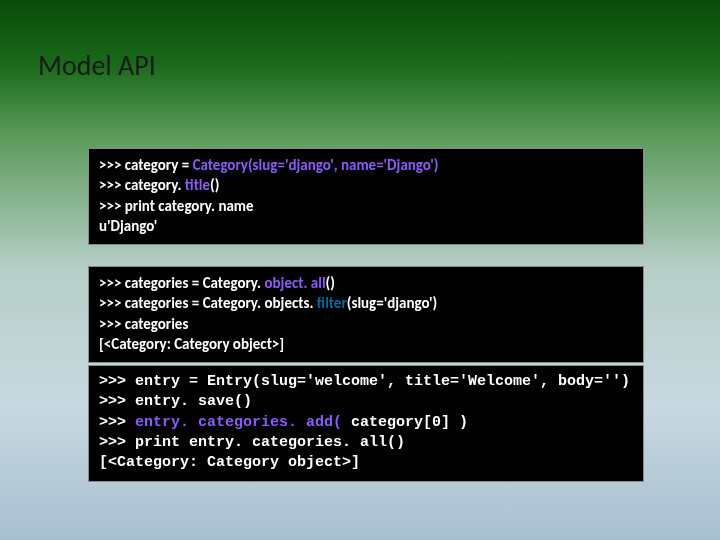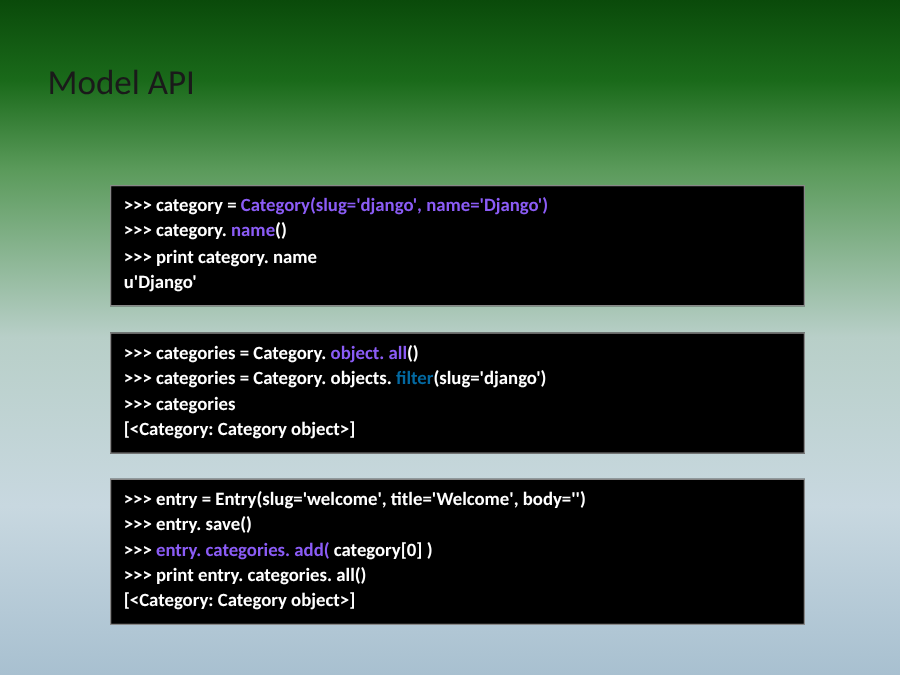--- a/index.html
+++ b/index.html
@@ -28,31 +28,31 @@
   color: #fff;
   font-family: Calibri, Arial, sans-serif;
   font-size: 15px;
   font-weight: 700;
   padding: 6px 10px 8px 10px;
   line-height: 1.35;
   white-space: pre-wrap;
 }
 .block-1 { top: 148px; }
 .block-2 { top: 266px; }
-.block-3 { top: 383px; }
+.block-3 { top: 365px; font-family: Liberation Mono, monospace; }
 .hl1 { color: #8b5cf6; } 
 .hl2 { color: #0369a1; } 
 </style>
 </head>
 <body>
 
 <div class="title">Model  API</div>
 
 <div class="code-block block-1"><span>&gt;&gt;&gt; category = </span><span class="hl1">Category(slug='django', name='Django')</span>
-<span>&gt;&gt;&gt; category. </span><span class="hl1">name</span><span>()</span>
+<span>&gt;&gt;&gt; category. </span><span class="hl1">title</span><span>()</span>
 <span>&gt;&gt;&gt; print category. name</span>
 <span>u'Django'</span></div>
 
 <div class="code-block block-2"><span>&gt;&gt;&gt; categories = Category. </span><span class="hl1">object. all</span><span>()</span>
 <span>&gt;&gt;&gt; categories = Category. objects. </span><span class="hl2">filter</span><span>(slug='django')</span>
 <span>&gt;&gt;&gt; categories</span>
 <span>[&lt;Category: Category object&gt;]</span></div>
 
 <div class="code-block block-3"><span>&gt;&gt;&gt; entry = Entry(slug='welcome', title='Welcome', body='')</span>
 <span>&gt;&gt;&gt; entry. save()</span>

